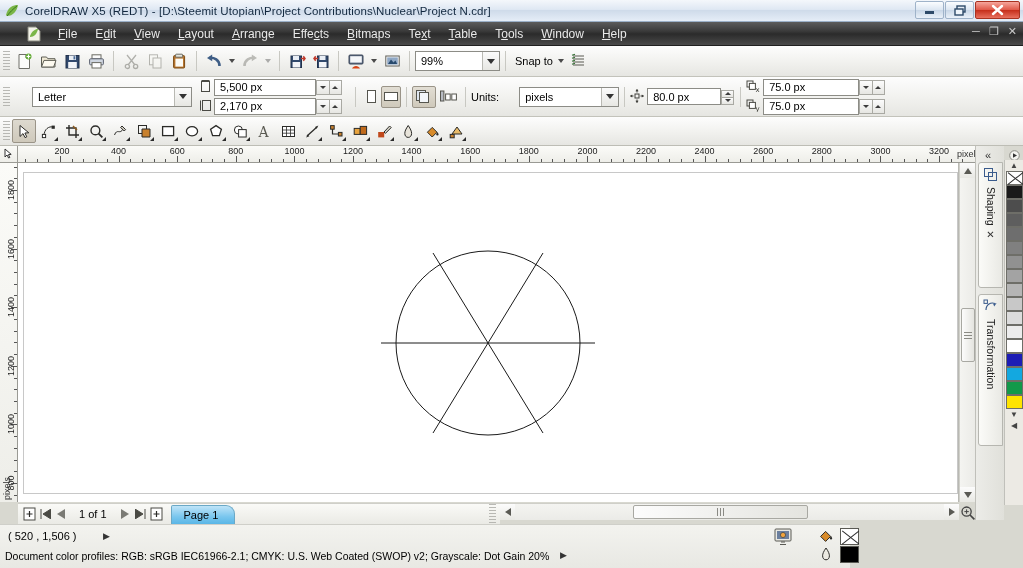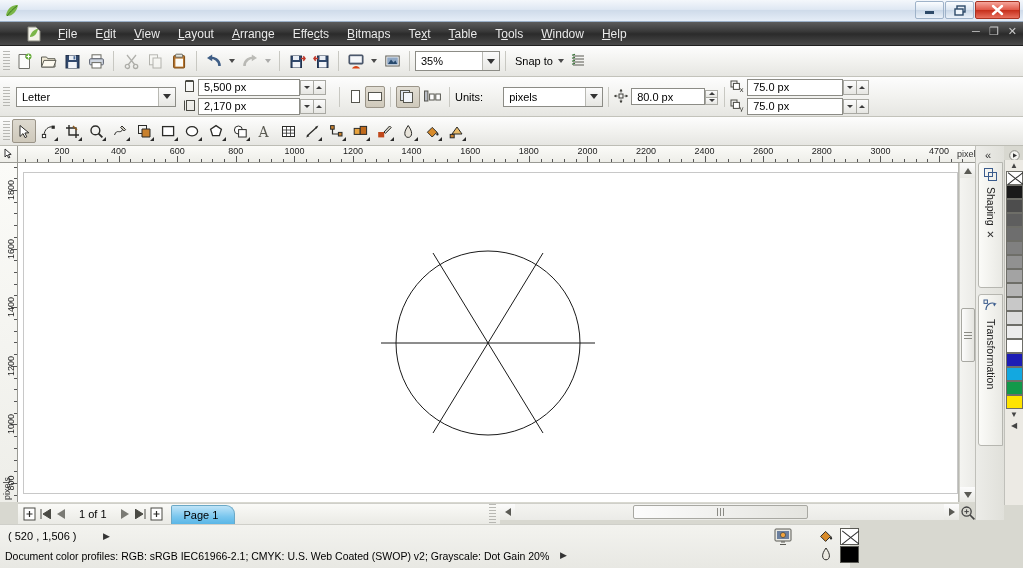--- a/index.html
+++ b/index.html
@@ -79,21 +79,21 @@
     font-size:11px; padding:0 0 0 5px; position:relative;
   }
   .combo .cval{flex:1; white-space:nowrap; overflow:hidden;}
   .combo .carrow{
     width:17px;height:18px;margin:0 0 0 auto;
     background:linear-gradient(to bottom,#fbfbfb,#e7e7e3);
     border-left:1px solid #b9b9b3; display:flex;align-items:center;justify-content:center;
   }
   .combo .carrow:after{content:"";border-left:4px solid transparent;border-right:4px solid transparent;border-top:5px solid #333;}
   .lbl{ font-size:11px; white-space:nowrap; }
-  .paper-combo{width:160px;margin-left:4px;}
+  .paper-combo{width:160px;margin-left:20px;}
   .dimcol{display:flex;flex-direction:column;gap:2px;margin-left:8px;}
   .dimrow{display:flex;align-items:center;}
   .spin{
     height:17px;border:1px solid #8c8c86;background:#fff;display:flex;align-items:center;
     font-size:11px;padding-left:5px;
   }
   .spin .sv{flex:1;white-space:nowrap;}
   .spinbtns{display:flex;flex-direction:column;width:13px;height:15px;margin:1px 1px 0 0;}
   .spinbtns i{
     flex:1;background:linear-gradient(to bottom,#fcfcfc,#e6e6e2);border:1px solid #a9a9a3;
@@ -239,20 +239,21 @@
 
 <div id="app">
 
   <div class="titlebar">
     <div class="title-ico">
       <svg width="16" height="16" viewBox="0 0 16 16">
         <path d="M2 12 C4 4, 9 2, 14 2 C13 8, 9 13, 3 13 Z" fill="#7ab648"></path>
         <path d="M3 13 C6 9, 9 6, 13 3" stroke="#3c7a1e" stroke-width="1" fill="none"></path>
       </svg>
     </div>
+    <div class="title-text">CorelDRAW X5 (REDT) - [D:\Steemit Utopian\Project Contributions\Nuclear\Project N.cdr]</div>
     <div class="wbtns">
       <div class="wbtn">
         <svg width="11" height="9">
             <rect x="1" y="5" width="9" height="3" fill="#2e4a68"></rect>
           </svg>
       </div>
       <div class="wbtn">
         <svg width="12" height="11">
           <rect x="3" y="1" width="8" height="6" fill="none" stroke="#2e4a68" stroke-width="1.4"></rect>
           <rect x="1" y="4" width="8" height="6" fill="#eef4fa" stroke="#2e4a68" stroke-width="1.4"></rect>
@@ -398,21 +399,21 @@
       <svg width="17" height="17" viewBox="0 0 17 17">
         <rect x="1.8" y="3" width="13.4" height="10" fill="#fafafa" stroke="#5f5f58"></rect>
         <rect x="3.2" y="4.4" width="10.6" height="7.2" fill="#8fa7c4"></rect>
         <path d="M4 11 L7 6.5 L9.5 9.5 L11.4 7.6 L13.2 11 Z" fill="#27496d"></path>
       </svg>
     </div>
 
     <div class="tsep"></div>
 
     <div class="combo" style="width:85px">
-      <span class="cval">35%</span>
+      <span class="cval">99%</span>
       <span class="carrow"></span>
     </div>
 
     <div class="tsep"></div>
 
     <span class="lbl" style="margin:0 2px 0 4px">Snap to</span>
     <div class="tcaret"></div>
     <div class="tbtn">
       <svg width="17" height="17" viewBox="0 0 17 17">
         <path d="M3 3 h11 M3 6 h11 M3 9 h11 M3 12 h11" stroke="#5a5a52" stroke-width="1.1"></path>
@@ -783,21 +784,21 @@
         <div class="rlabel" style="left: 335px;">1200</div>
         <div class="rlabel" style="left: 393.6px;">1400</div>
         <div class="rlabel" style="left: 452.2px;">1600</div>
         <div class="rlabel" style="left: 510.8px;">1800</div>
         <div class="rlabel" style="left: 569.4px;">2000</div>
         <div class="rlabel" style="left: 628px;">2200</div>
         <div class="rlabel" style="left: 686.6px;">2400</div>
         <div class="rlabel" style="left: 745.2px;">2600</div>
         <div class="rlabel" style="left: 803.8px;">2800</div>
         <div class="rlabel" style="left: 862.4px;">3000</div>
-        <div class="rlabel" style="left: 921px;">4700</div>
+        <div class="rlabel" style="left: 921px;">3200</div>
       </div>
     <div class="ruler-units">pixels</div>
   </div>
   <div class="ruler-v">
     <div id="vticks">
         <div class="rtickh" style="top: 3.56px; width: 3px;"></div>
         <div class="rtickh" style="top: 15.28px; width: 3px;"></div>
         <div class="rtickh" style="top: 27px; width: 6px;"></div>
         <div class="rtickh" style="top: 38.72px; width: 3px;"></div>
         <div class="rtickh" style="top: 50.44px; width: 3px;"></div>

